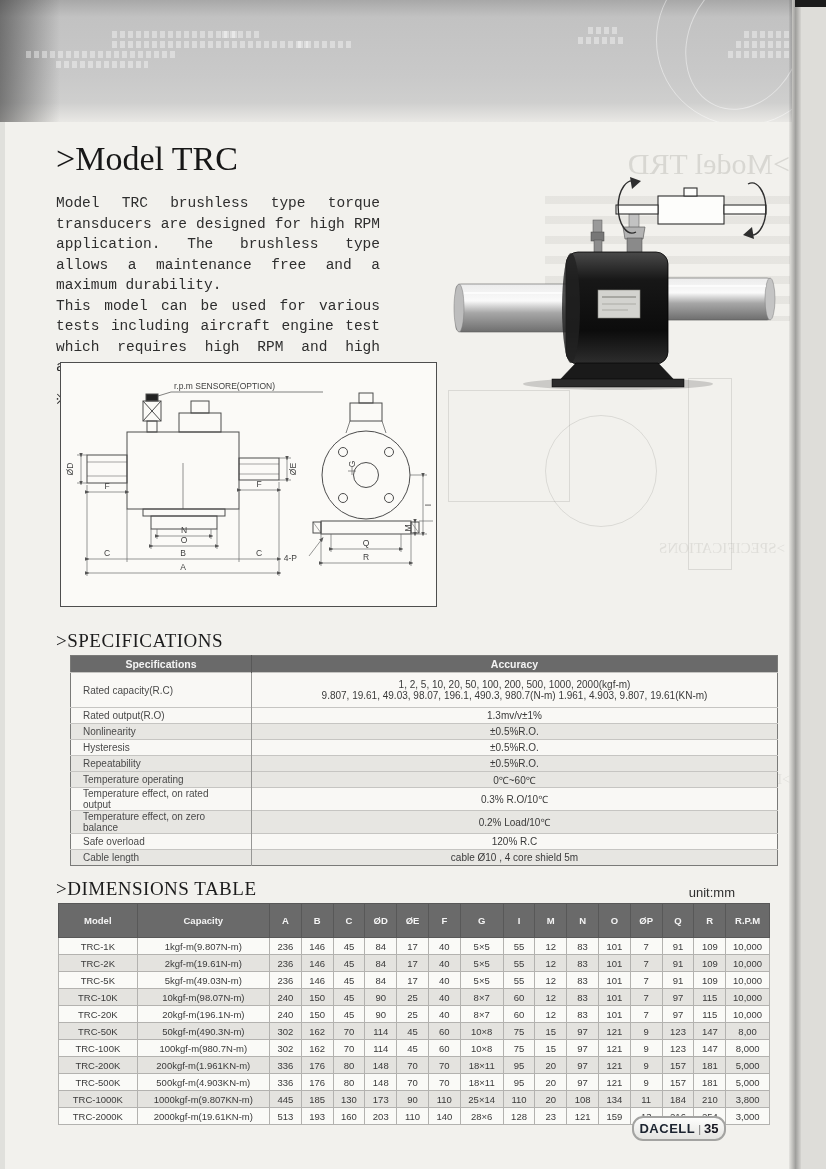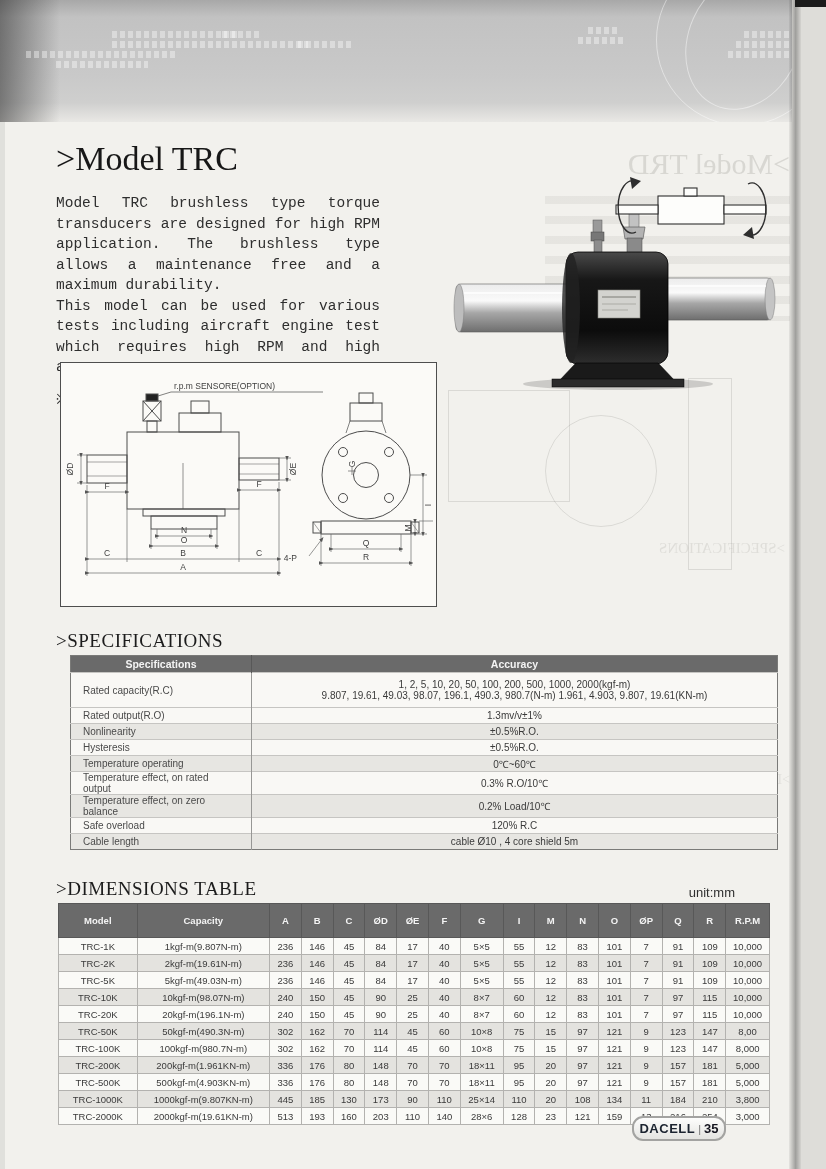--- a/index.html
+++ b/index.html
@@ -310,20 +310,26 @@
             <div>±0.5%R.O.</div>
           </td>
         </tr>
         <tr>
           <td class="sl">Hysteresis</td>
           <td class="sv">
             <div>±0.5%R.O.</div>
           </td>
         </tr>
         <tr class="shade">
+          <td class="sl">Repeatability</td>
+          <td class="sv">
+            <div>±0.5%R.O.</div>
+          </td>
+        </tr>
+        <tr class="shade">
           <td class="sl">Temperature operating</td>
           <td class="sv">
             <div>0℃~60℃</div>
           </td>
         </tr>
         <tr>
           <td class="sl">Temperature effect, on rated output</td>
           <td class="sv">
             <div>0.3% R.O/10℃</div>
           </td>

